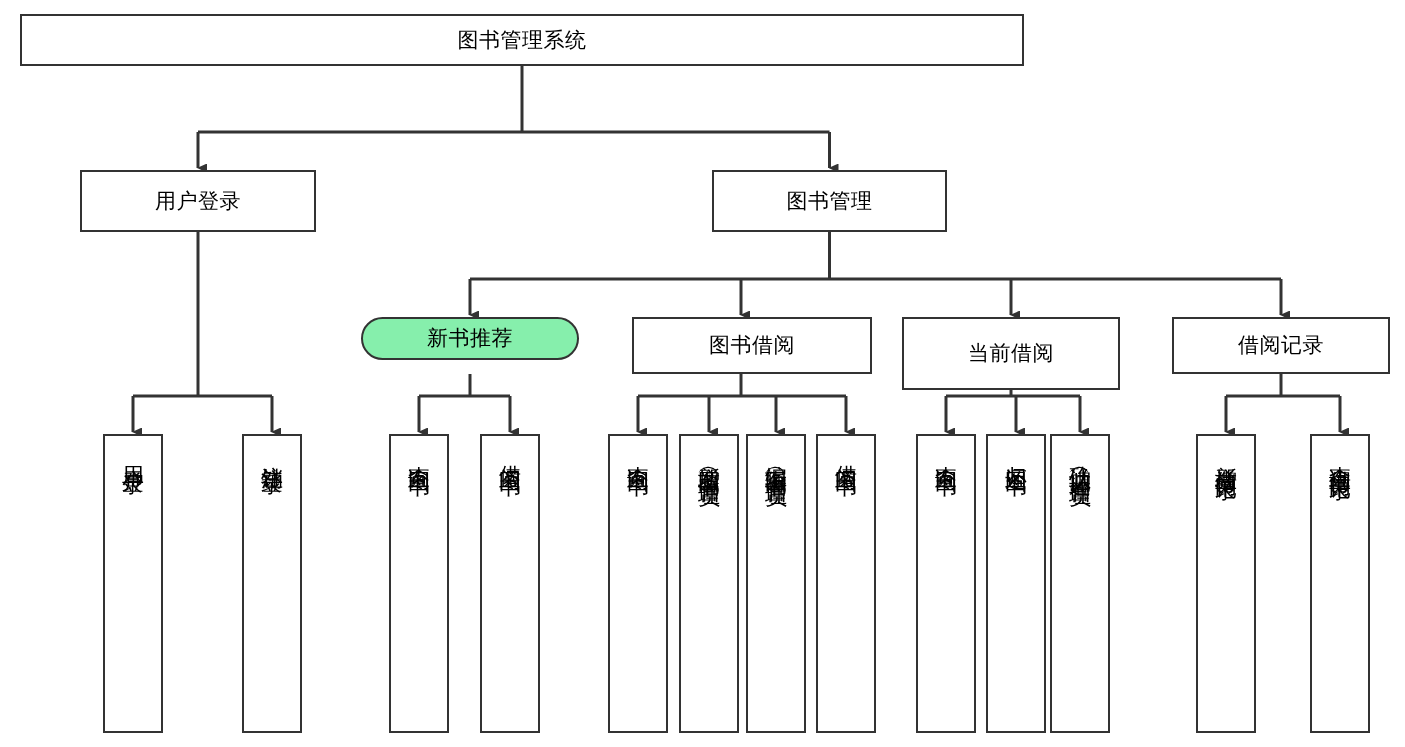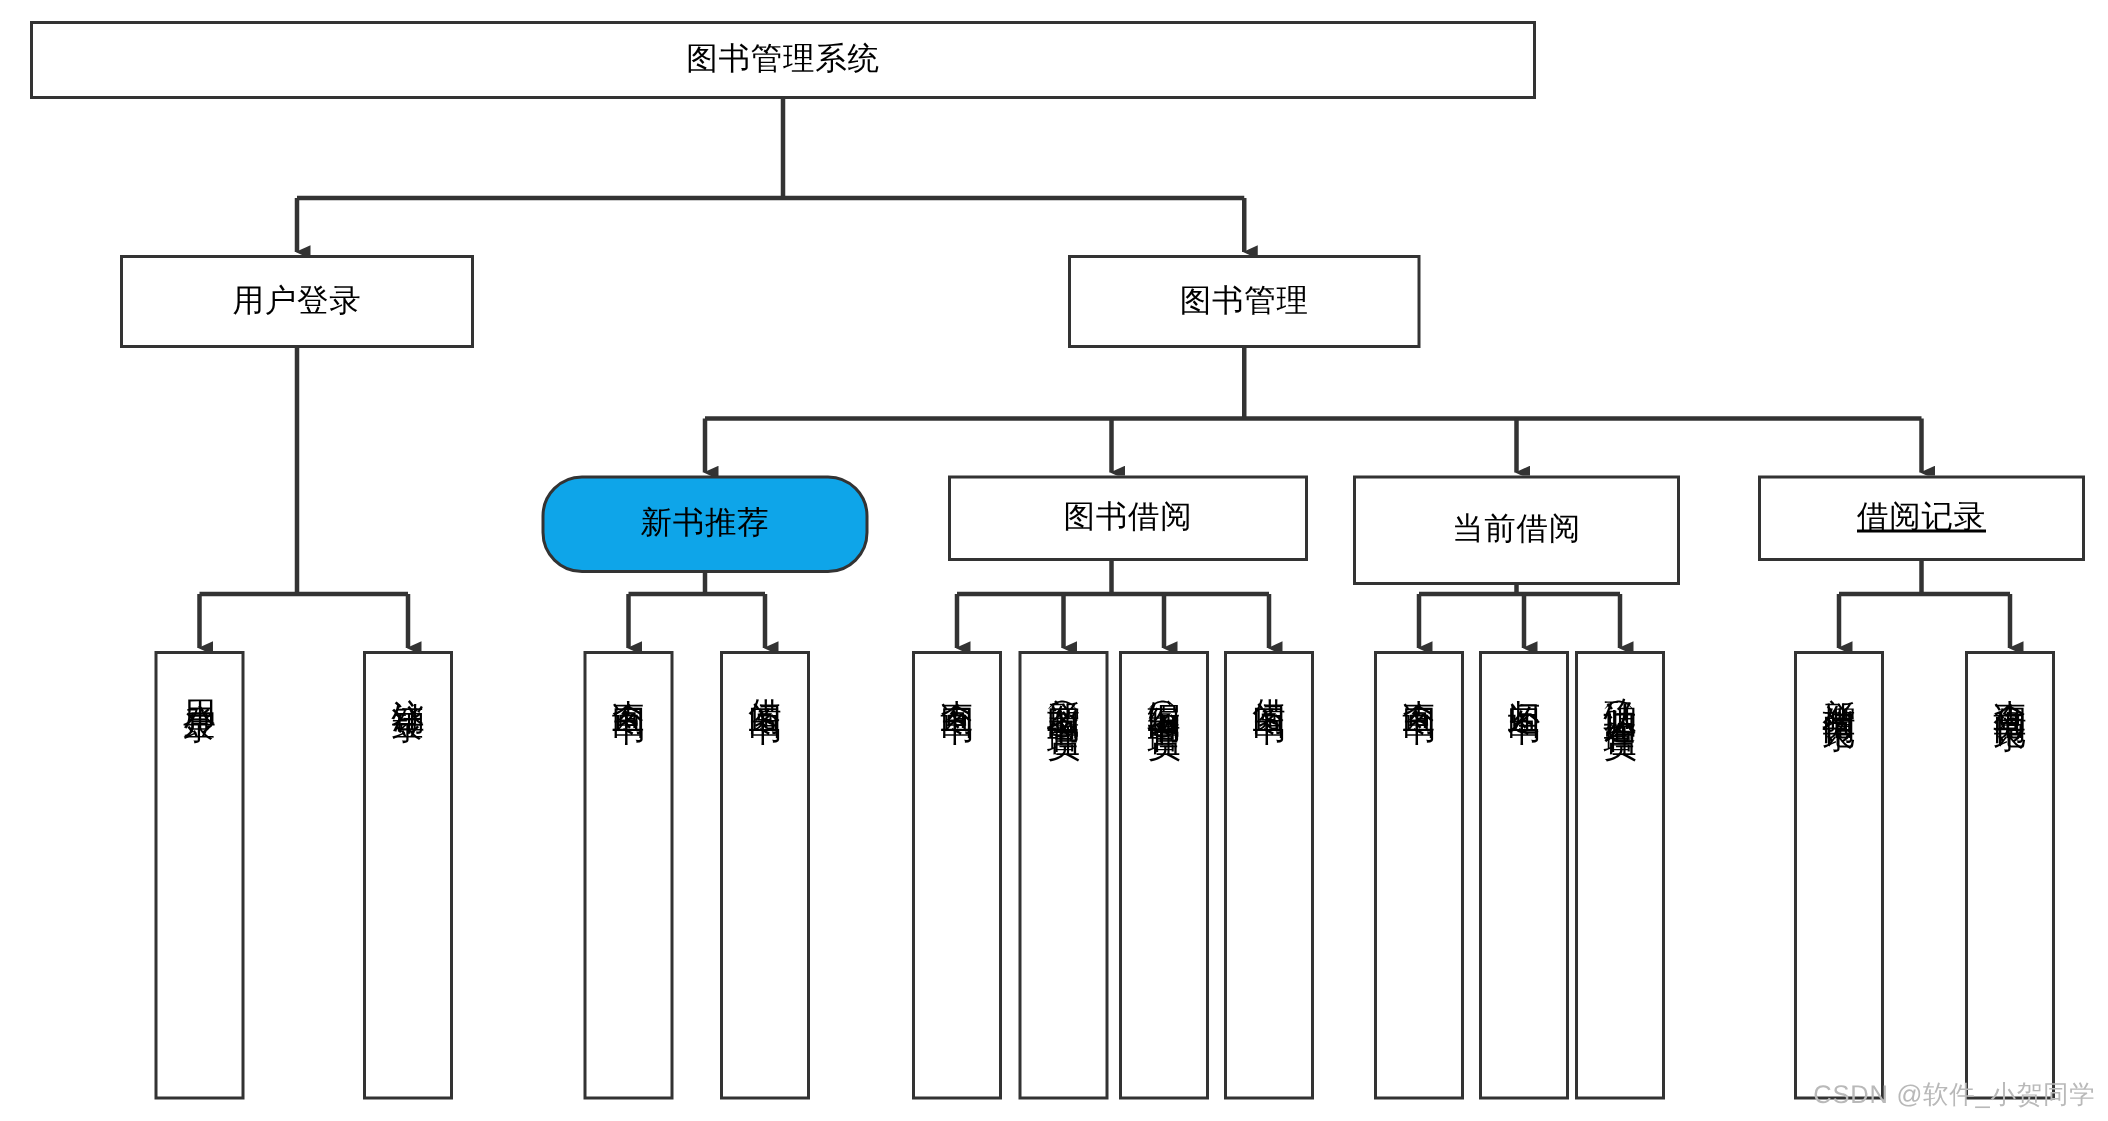--- a/index.html
+++ b/index.html
@@ -117,30 +117,30 @@
   <div id="nodes-layer">
       <div class="node horizontal" style="left: 20px; top: 14px; width: 1004px; height: 52px; border-color: rgb(51, 51, 51); background: rgb(255, 255, 255);">
         <span class="node-label">图书管理系统</span>
       </div>
       <div class="node horizontal" style="left: 80px; top: 170px; width: 236px; height: 62px; border-color: rgb(51, 51, 51); background: rgb(255, 255, 255);">
         <span class="node-label">用户登录</span>
       </div>
       <div class="node horizontal" style="left: 712px; top: 170px; width: 235px; height: 62px; border-color: rgb(51, 51, 51); background: rgb(255, 255, 255); align-items: center;">
         <span class="node-label">图书管理</span>
       </div>
-      <div class="node horizontal" style="left: 361px; top: 317px; width: 218px; height: 65px; border-color: rgb(51, 51, 51); background: #0ea5e9; border-radius: 27px;">
+      <div class="node horizontal" style="left: 361px; top: 317px; width: 218px; height: 43px; border-color: rgb(51, 51, 51); background: #86efac; border-radius: 27px;">
         <span class="node-label">新书推荐</span>
       </div>
       <div class="node horizontal" style="left: 632px; top: 317px; width: 240px; height: 57px; border-color: rgb(51, 51, 51); background: rgb(255, 255, 255);">
         <span class="node-label">图书借阅</span>
       </div>
       <div class="node horizontal" style="left: 902px; top: 317px; width: 218px; height: 73px; border-color: rgb(51, 51, 51); background: rgb(255, 255, 255);">
         <span class="node-label">当前借阅</span>
       </div>
-      <div class="node horizontal" style="left: 1172px; top: 317px; width: 218px; height: 57px; border-color: rgb(51, 51, 51); background: rgb(255, 255, 255); text-decoration: underline;">
+      <div class="node horizontal" style="left: 1172px; top: 317px; width: 218px; height: 57px; border-color: rgb(51, 51, 51); background: rgb(255, 255, 255);">
         <span class="node-label">借阅记录</span>
       </div>
       <div class="node vertical" style="left: 103px; top: 434px; width: 60px; height: 299px; border-color: rgb(51, 51, 51); background: rgb(255, 255, 255);">
         <span class="node-label">用户登录</span>
       </div>
       <div class="node vertical" style="left: 242px; top: 434px; width: 60px; height: 299px; border-color: rgb(51, 51, 51); background: rgb(255, 255, 255);">
         <span class="node-label">注销登录</span>
       </div>
       <div class="node vertical" style="left: 389px; top: 434px; width: 60px; height: 299px; border-color: rgb(51, 51, 51); background: rgb(255, 255, 255);">
         <span class="node-label">查询图书</span>
@@ -170,14 +170,13 @@
         <span class="node-label">确认归还（管理员）</span>
       </div>
       <div class="node vertical" style="left: 1196px; top: 434px; width: 60px; height: 299px; border-color: rgb(51, 51, 51); background: rgb(255, 255, 255);">
         <span class="node-label">新增借阅记录</span>
       </div>
       <div class="node vertical" style="left: 1310px; top: 434px; width: 60px; height: 299px; border-color: rgb(51, 51, 51); background: rgb(255, 255, 255);">
         <span class="node-label">查询借阅记录</span>
       </div>
     </div>
 
-  <div id="watermark">CSDN @软件_小贺同学</div>
 </div>
 
 </body></html>

